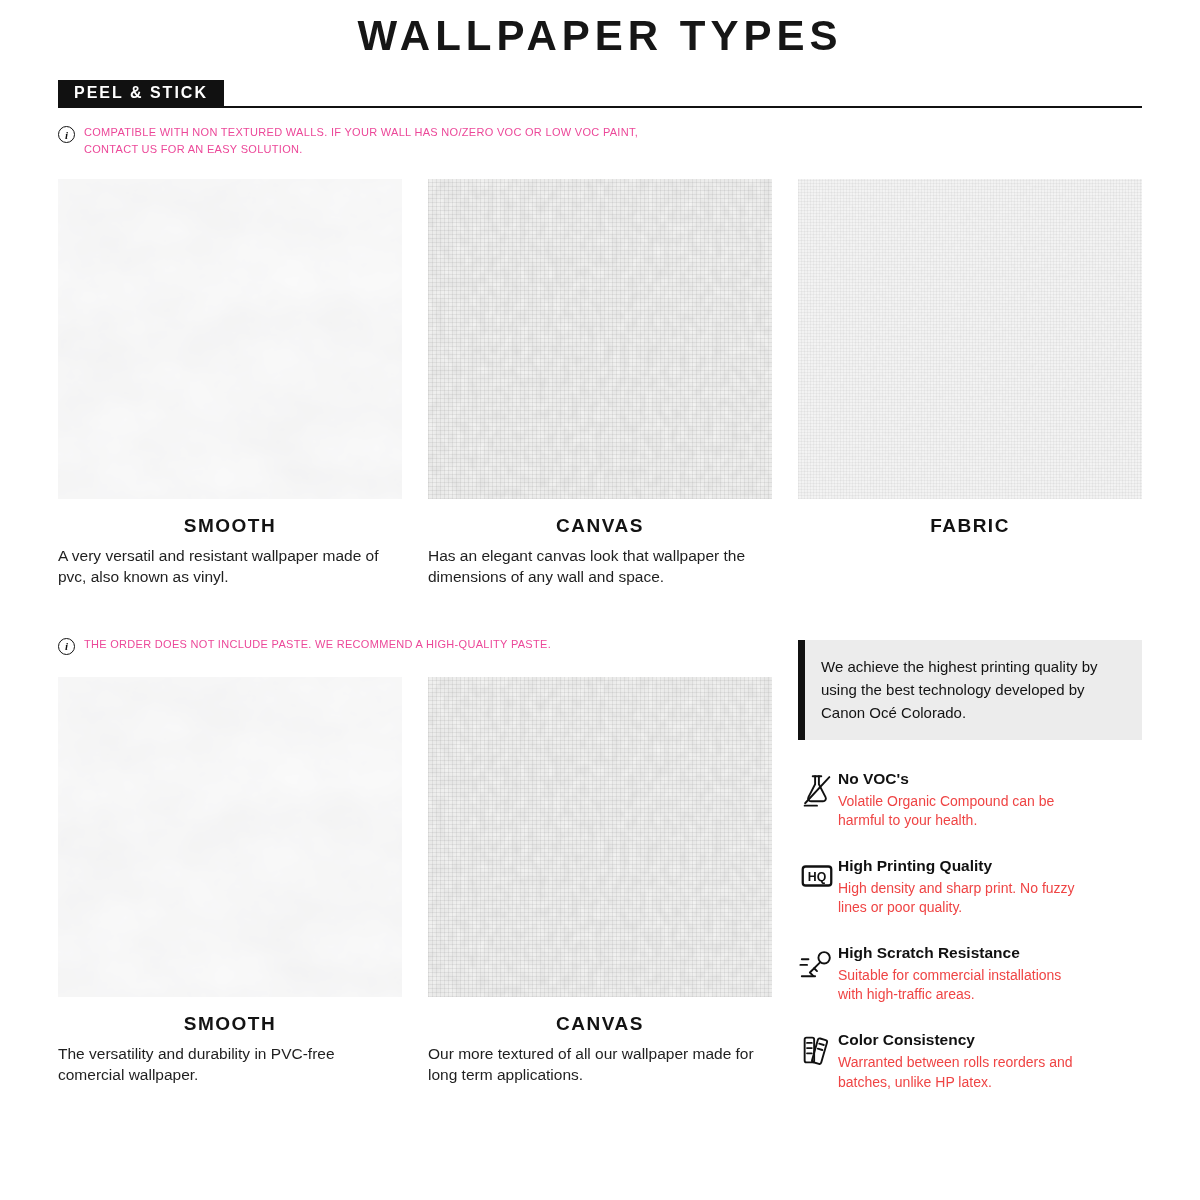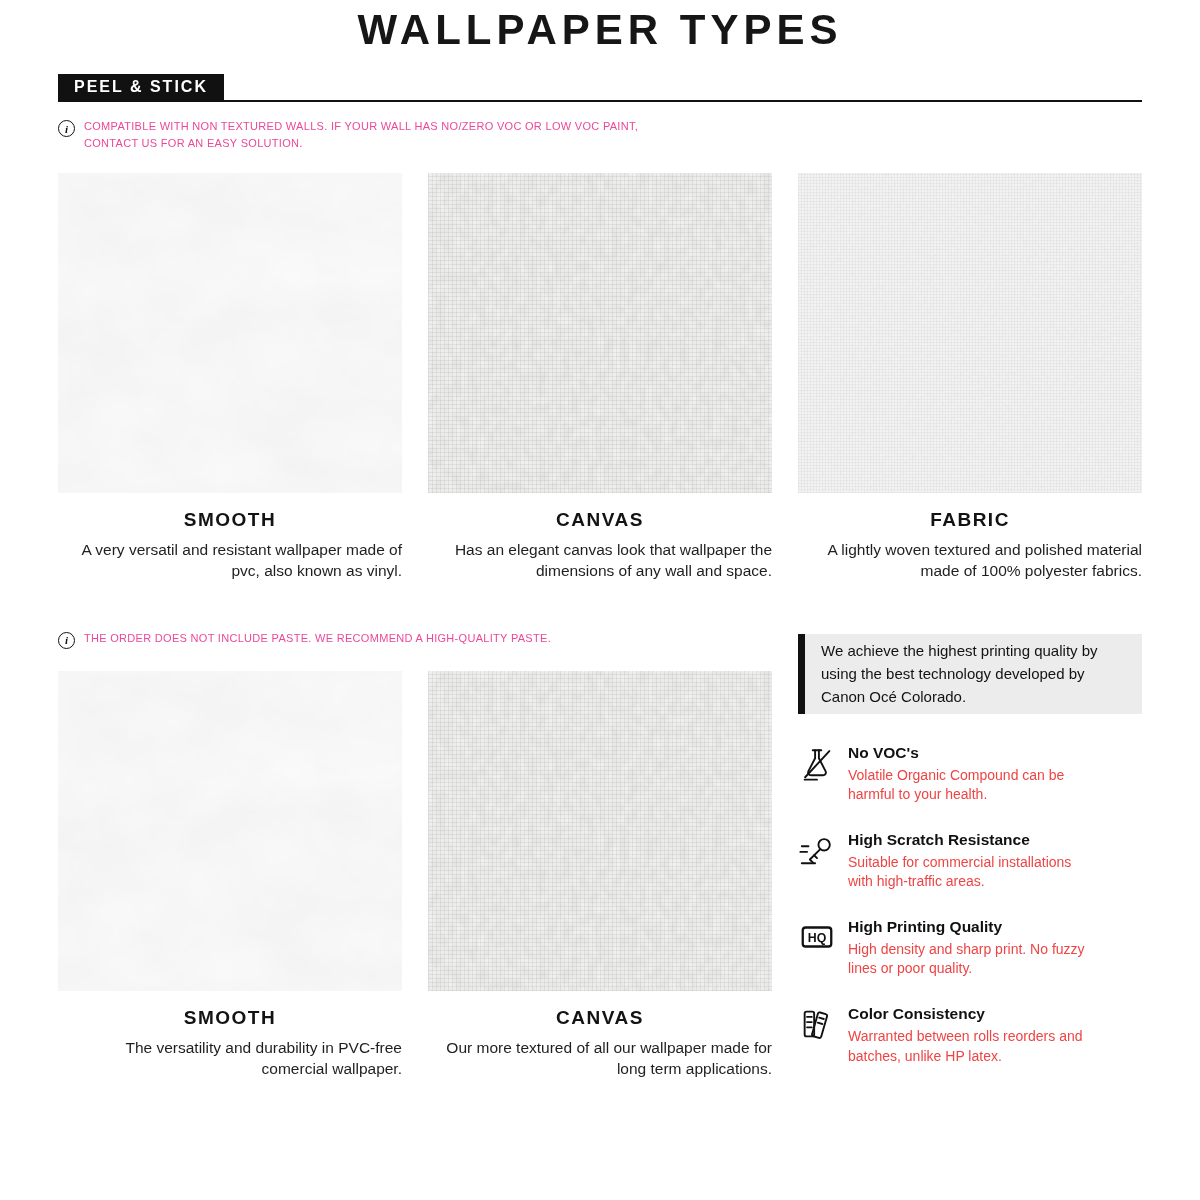--- a/index.html
+++ b/index.html
@@ -4,21 +4,21 @@
 <style>
   html,body{margin:0;padding:0;}
   body{
     width:1200px;height:1200px;overflow:hidden;background:#ffffff;color:#111;
     font-family:"Liberation Sans","DejaVu Sans",sans-serif;
   }
   .page{padding:0 58px;position:relative;}
 
   
   .title{
-    margin:6px;text-align:center;
+    margin:12px;text-align:center;
     font-size:42px;font-weight:700;letter-spacing:5px;color:#161616;
   }
 
   
   .section-header{margin-top:20px;border-bottom:2px solid #111;}
   .section-label{
     display:inline-block;background:#111;color:#fff;
     font-weight:700;font-size:16px;letter-spacing:2px;
     padding:4px 16px;vertical-align:bottom;
   }
@@ -50,33 +50,33 @@
   }
   .tex-fabric{
     background-color:#f6f6f6;
     background-image:
       repeating-linear-gradient(0deg, rgba(120,120,120,.08) 0 1px, rgba(255,255,255,0) 1px 3px),
       repeating-linear-gradient(90deg, rgba(120,120,120,.08) 0 1px, rgba(255,255,255,0) 1px 3px);
   }
   .swatch svg.texfx{position:absolute;inset:0;width:100%;height:100%;display:block;}
 
   .swatch-name{margin:16px 0 8px;font-size:19px;font-weight:700;letter-spacing:1.5px;color:#131313;text-align:center;}
-  .swatch-desc{margin:0;font-size:15.5px;line-height:1.38;color:#1f1f1f;max-width:345px;text-align:right;}
+  .swatch-desc{margin:0;font-size:15.5px;line-height:1.38;color:#1f1f1f;max-width:345px;}
 
   
   .bottom{display:flex;gap:26px;margin-top:32px;}
   .bottom-left{width:714px;flex:0 0 auto;}
   .bottom-right{flex:1;padding-top:20px;}
 
   .quality-box{
     background:#ececec;border-left:7px solid #111;
-    padding:5px 16px;font-size:15px;line-height:1.55;color:#131313;
+    padding:15px 16px;font-size:15px;line-height:1.55;color:#131313;
   }
   .features{margin-top:30px;display:flex;flex-direction:column;gap:26px;}
-  .feature{display:flex;gap:10px;align-items:flex-start;}
+  .feature{display:flex;gap:0;align-items:flex-start;}
   .feature .fi{flex:0 0 40px;}
   .feature-title{font-size:15.5px;font-weight:700;margin:0 0 4px;color:#111;}
   .feature-desc{font-size:14px;line-height:1.4;color:#ef4444;margin:0;max-width:250px;}
 </style>
 </head>
 <body>
 
 <svg width="0" height="0" style="position:absolute" aria-hidden="true">
   <defs>
     <filter id="noiseSoft" x="0%" y="0%" width="100%" height="100%">
@@ -126,21 +126,20 @@
       <h3 class="swatch-name">CANVAS</h3>
       <p class="swatch-desc">Has an elegant canvas look that wallpaper the dimensions of any wall and space.</p>
     </div>
     <div class="swatch-card">
       <div class="swatch tex-fabric">
         <svg class="texfx">
             <rect width="100%" height="100%" filter="url(#noiseFine)"></rect>
           </svg>
       </div>
       <h3 class="swatch-name">FABRIC</h3>
-      <p class="swatch-desc">A lightly woven textured and polished material made of 100% polyester fabrics.</p>
     </div>
   </div>
 
   <div class="bottom">
 
     <div class="bottom-left">
 
       <div class="note">
         <span class="info-circle">i</span>
         <span class="txt wide">THE ORDER DOES NOT INCLUDE PASTE. WE RECOMMEND A HIGH-QUALITY PASTE.</span>
@@ -178,20 +177,33 @@
             <svg viewBox="0 0 40 40" width="38" height="38" fill="none" stroke="#111" stroke-width="2" stroke-linecap="round" stroke-linejoin="round">
               <path d="M15.5 6.5h9"></path>
               <path d="M18 6.5v8.5l-7 13.5a3 3 0 0 0 2.7 4.4h12.6a3 3 0 0 0 2.7-4.4L22 15V6.5"></path>
               <path d="M7.5 35 33 7.5"></path>
               <path d="M7 37.5h13"></path>
             </svg>
           </span>
           <div>
             <p class="feature-title">No VOC's</p>
             <p class="feature-desc">Volatile Organic Compound can be harmful to your health.</p>
+          </div>
+        </div>
+
+        <div class="feature">
+          <span class="fi">
+            <svg viewBox="0 0 40 40" width="38" height="38">
+              <rect x="5" y="10" width="30" height="20" rx="3" fill="none" stroke="#111" stroke-width="2.4"></rect>
+              <text x="20" y="25.5" text-anchor="middle" font-size="13" font-weight="bold" fill="#111" font-family="Liberation Sans, sans-serif">HQ</text>
+            </svg>
+          </span>
+          <div>
+            <p class="feature-title">High Printing Quality</p>
+            <p class="feature-desc">High density and sharp print. No fuzzy lines or poor quality.</p>
           </div>
         </div>
 
         <div class="feature">
           <span class="fi">
             <svg viewBox="0 0 40 40" width="38" height="38" fill="none" stroke="#111" stroke-width="2" stroke-linecap="round" stroke-linejoin="round">
               <path d="M4 16h7"></path>
               <path d="M2.5 22h7"></path>
               <circle cx="27.5" cy="14.5" r="6"></circle>
               <path d="M23.5 19 12.5 30l3.5 3.5"></path>
@@ -200,33 +212,20 @@
             </svg>
           </span>
           <div>
             <p class="feature-title">High Scratch Resistance</p>
             <p class="feature-desc">Suitable for commercial installations with high-traffic areas.</p>
           </div>
         </div>
 
         <div class="feature">
           <span class="fi">
-            <svg viewBox="0 0 40 40" width="38" height="38">
-              <rect x="5" y="10" width="30" height="20" rx="3" fill="none" stroke="#111" stroke-width="2.4"></rect>
-              <text x="20" y="25.5" text-anchor="middle" font-size="13" font-weight="bold" fill="#111" font-family="Liberation Sans, sans-serif">HQ</text>
-            </svg>
-          </span>
-          <div>
-            <p class="feature-title">High Printing Quality</p>
-            <p class="feature-desc">High density and sharp print. No fuzzy lines or poor quality.</p>
-          </div>
-        </div>
-
-        <div class="feature">
-          <span class="fi">
             <svg viewBox="0 0 40 40" width="38" height="38" fill="none" stroke="#111" stroke-width="2" stroke-linecap="round" stroke-linejoin="round">
               <rect x="7" y="7" width="10" height="26" rx="2"></rect>
               <path d="M9.5 12.5h5M9.5 18h5M9.5 23.5h5"></path>
               <g transform="rotate(16 22 20)">
                 <rect x="18" y="8" width="10" height="26" rx="2"></rect>
                 <path d="M20.5 13.5h5M20.5 19h5"></path>
               </g>
             </svg>
           </span>
           <div>

